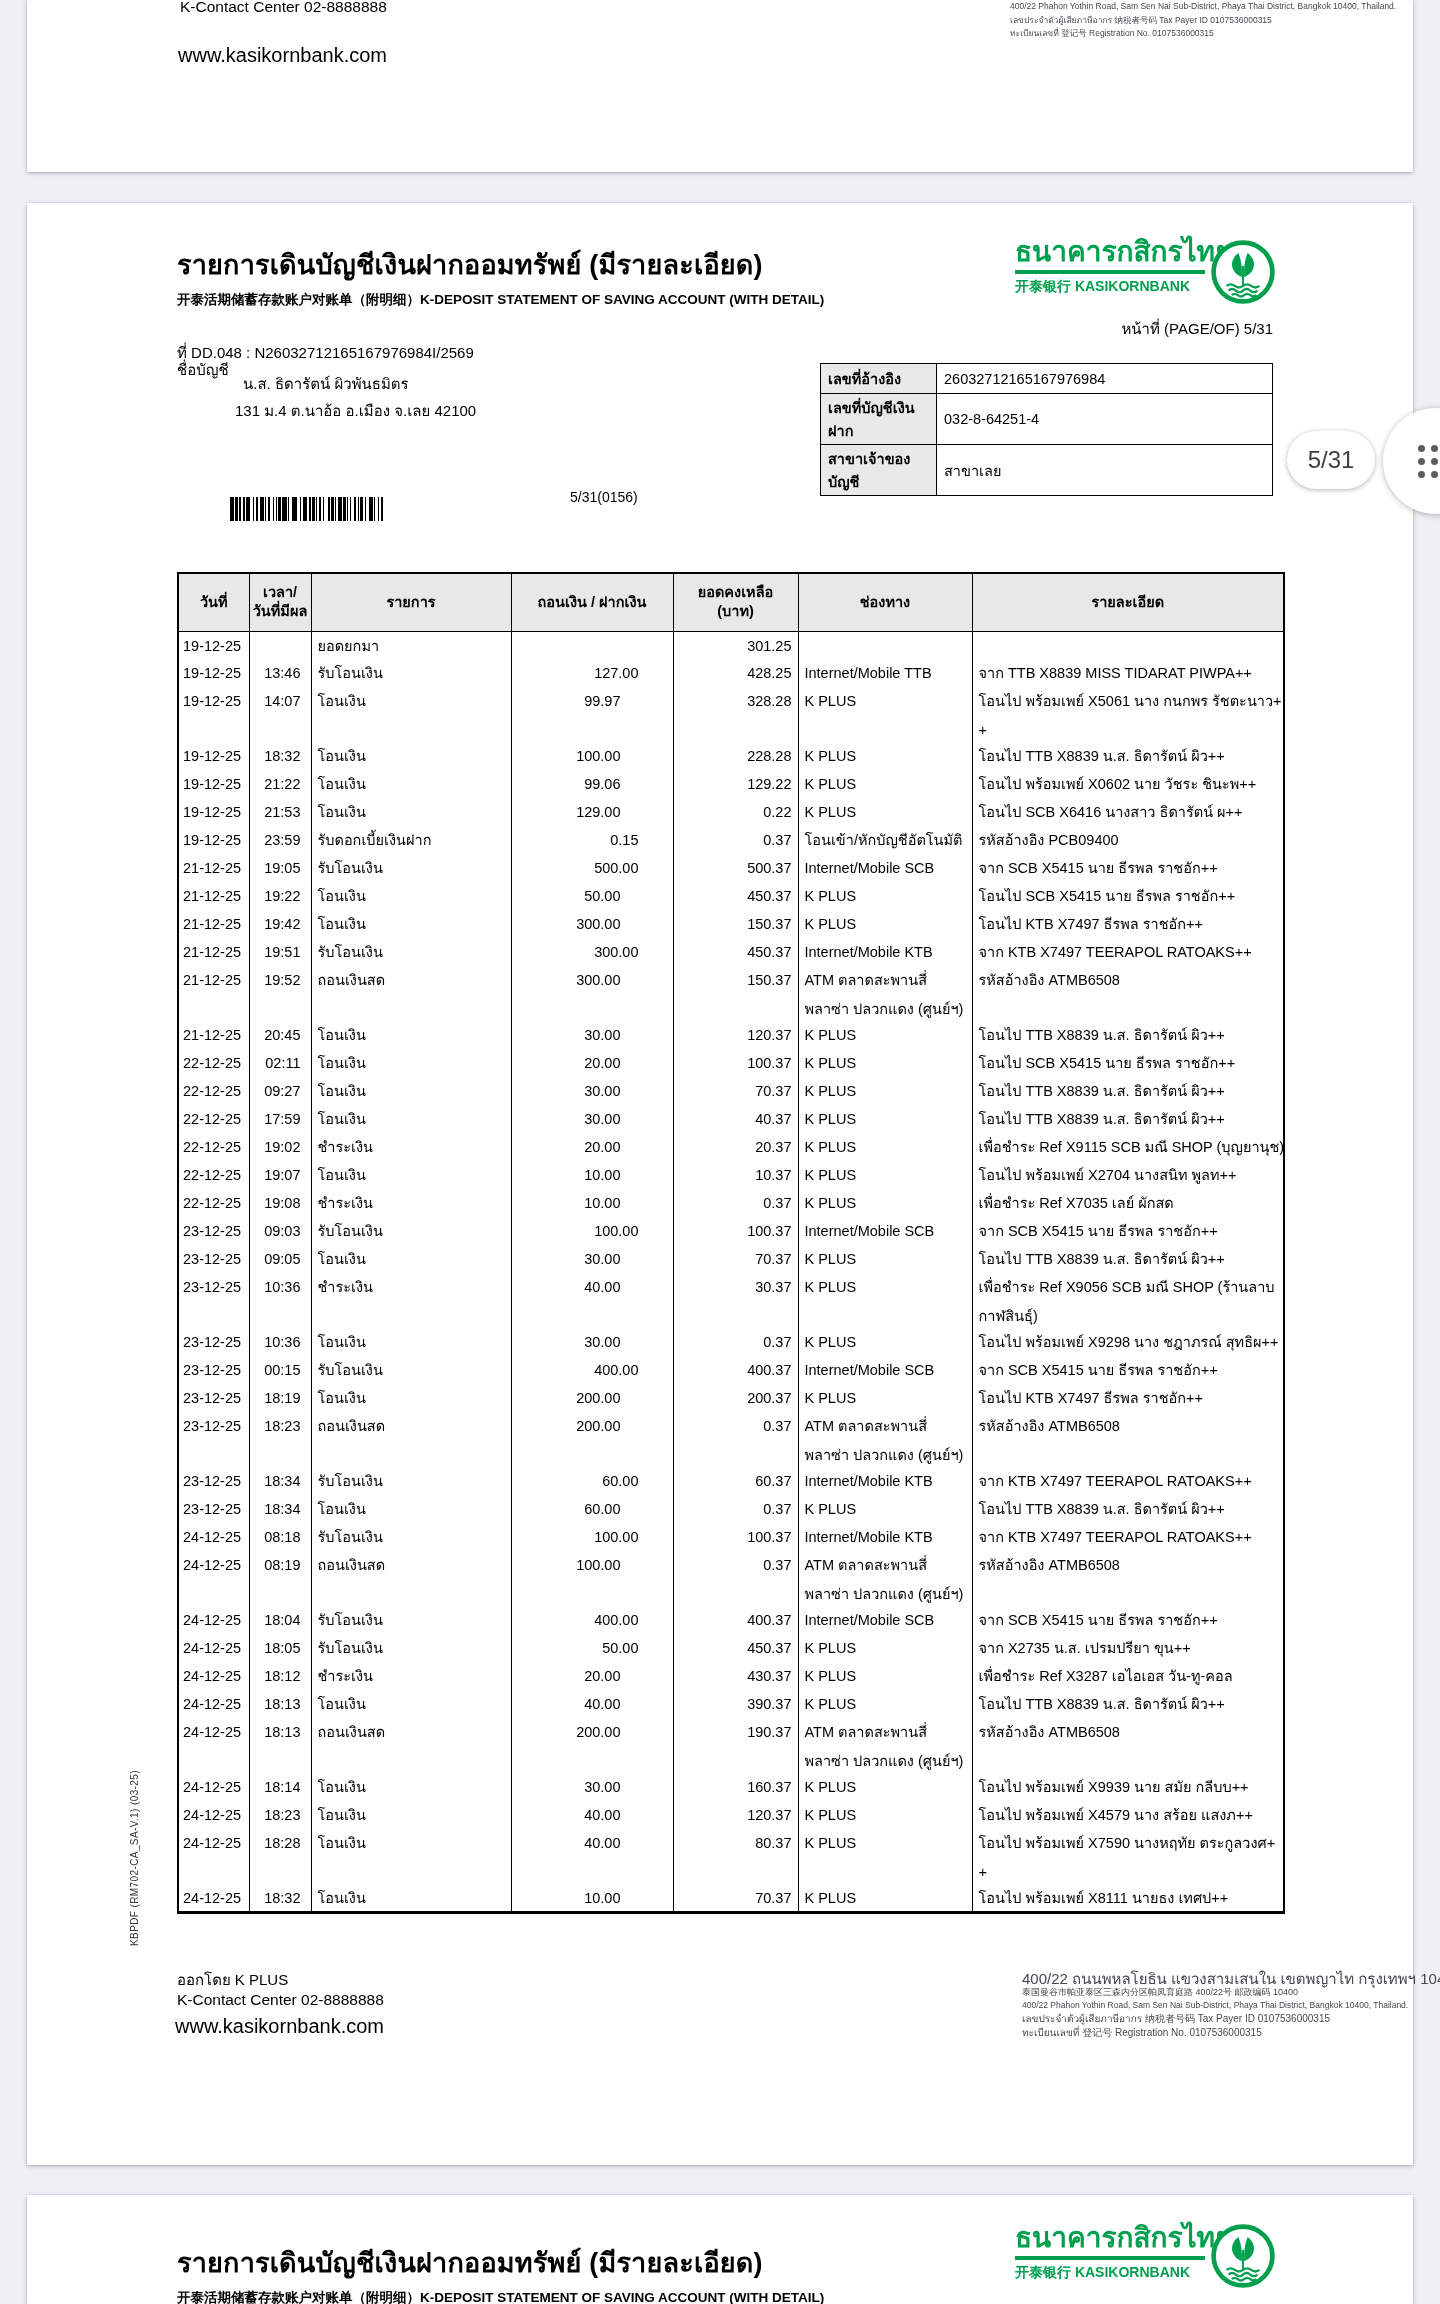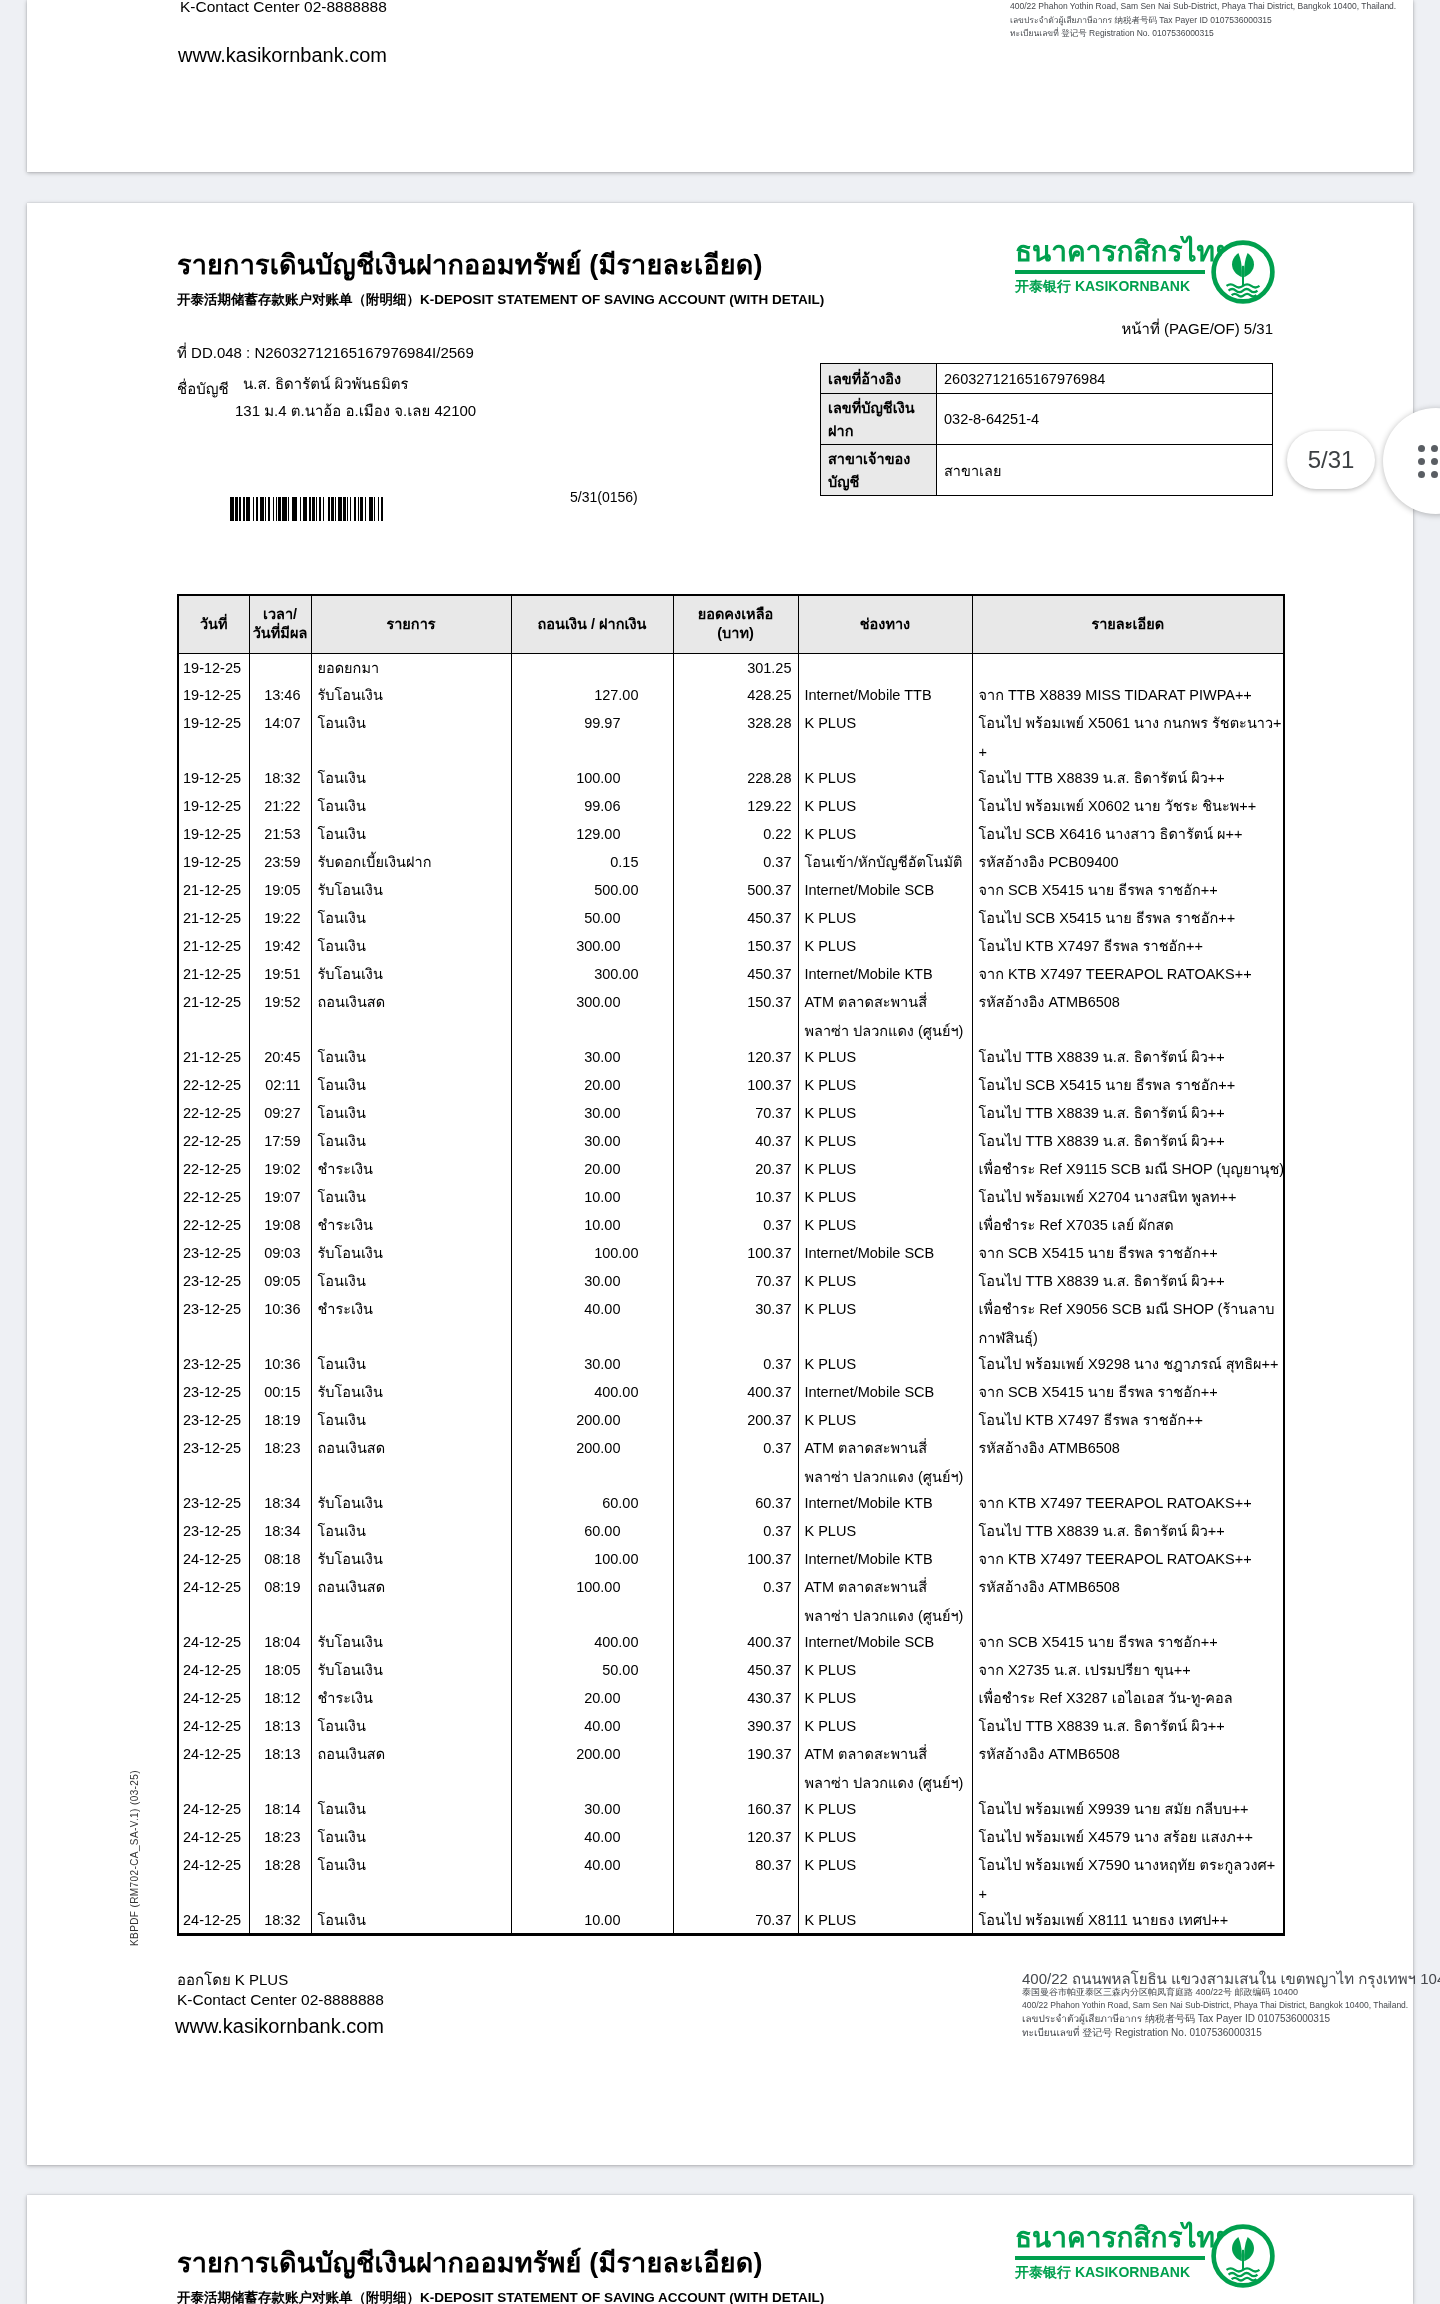--- a/index.html
+++ b/index.html
@@ -34,35 +34,35 @@
   .logo .thai { font-size:28px; font-weight:bold; line-height:32px; white-space:nowrap; }
   .logo .bar  { height:4px; margin:2px 0 4px; }
   .logo .sub  { font-size:14px; font-weight:bold; white-space:nowrap; }
   .logo-circle { left:1183px; width:66px; height:66px; }
   .page-main   .logo-circle { top:36px; }
   .frag-bottom .logo-circle { top:28px; }
 
   .page-label { left:900px; top:114px; width:346px; text-align:right; font-size:15px; }
 
   .doc-no   { left:150px; top:138px; font-size:15px; }
-  .acct-lbl { left:150px; top:174px; font-size:15px; }
+  .acct-lbl { left:150px; top:155px; font-size:15px; }
   .acct-val { left:216px; top:169px; font-size:15px; }
   .acct-adr { left:208px; top:196px; font-size:15px; }
 
   .info-table { left:793px; top:160px; border-collapse:collapse; }
   .info-table td { border:1px solid #000; height:30px; font-size:14.5px; padding:2px 7px; vertical-align:middle; }
   .info-table td.lbl { background:#e9e9e9; font-weight:bold; width:116px; }
   .info-table td.val { width:336px; }
 
   .barcode { left:203px; top:294px; width:216px; height:24px; display:flex; overflow:hidden; }
   .barcode span { height:100%; flex:0 0 auto; }
   .barcode-label { left:543px; top:286px; font-size:14px; }
 
   
-  .stmt { left:150px; top:391px; width:1106px; border-collapse:collapse; table-layout:fixed; }
+  .stmt { left:150px; top:369px; width:1106px; border-collapse:collapse; table-layout:fixed; }
   .stmt th { background:#e8e8e8; border:1px solid #000; border-bottom:1px solid #000;
              height:58px; font-size:14.5px; font-weight:bold; text-align:center; line-height:19px; padding:2px; }
   .stmt { border:2px solid #000; border-bottom:3px solid #000; }
   .stmt td { border-left:1px solid #000; border-right:1px solid #000;
              height:28px; padding:5px 6px 2px; font-size:14.5px; line-height:19px;
              vertical-align:top; overflow:hidden; white-space:nowrap; }
   .stmt .c-date { padding-left:4px; }
   .stmt .c-time { text-align:right; padding-right:10px;margin-top:48px; }
   .stmt .c-amt  { text-align:right; }
   .stmt .c-amt.wd  { padding-right:52px; }

